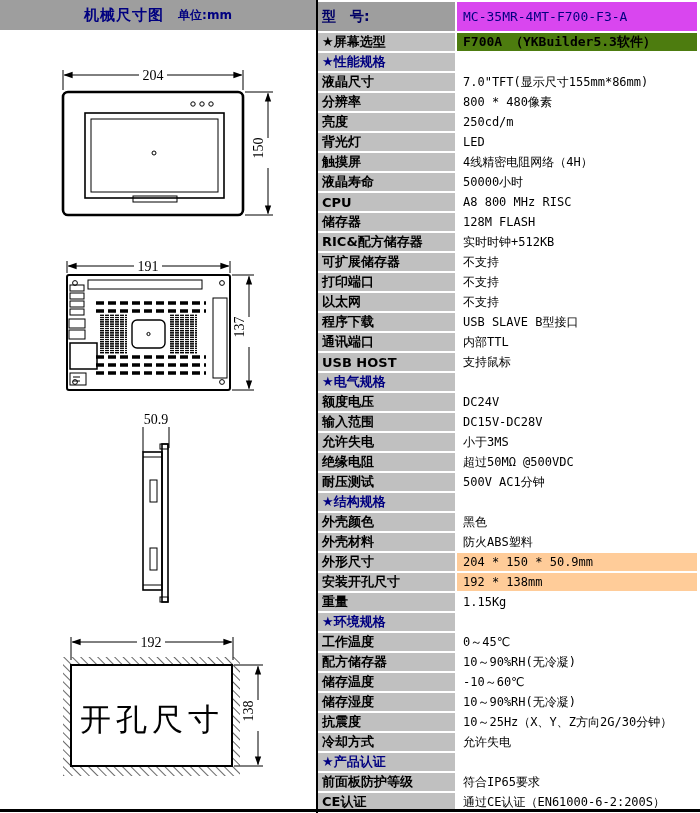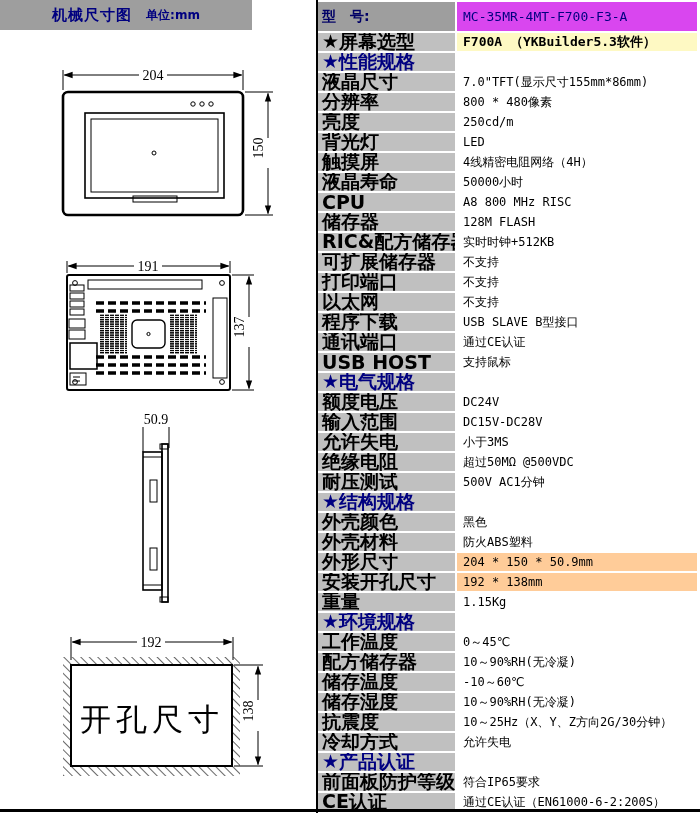--- a/index.html
+++ b/index.html
@@ -4,50 +4,50 @@
 <style>
   html,body{margin:0;padding:0;background:#fff;}
   .page{
     width:700px;height:813px;position:relative;display:flex;
     font-family:"DejaVu Sans","Liberation Sans",sans-serif;
     background:#fff;overflow:hidden;
   }
   
   .left-panel{width:316px;height:813px;position:relative;background:#fff;flex:0 0 316px;}
   .drawing-header{
-    position:absolute;top:0;left:0;width:252px;height:30px;background:#9e9e9e;
+    position:absolute;top:0;left:0;width:316px;height:30px;background:#9e9e9e;
     display:flex;align-items:center;justify-content:center;gap:14px;z-index:2;
   }
   .drawing-title{color:#000080;font-weight:bold;font-size:15px;letter-spacing:1px;}
   .unit-label{color:#000080;font-weight:bold;font-size:12px;}
   svg.mech{position:absolute;top:0;left:0;z-index:1;}
   .dim-num{font-family:"Liberation Serif","DejaVu Serif",serif;font-size:14px;fill:#000;}
   .cutout-big{font-family:"Liberation Serif","DejaVu Serif",serif;font-size:31px;fill:#000;letter-spacing:5px;}
   
   .right-panel{
     flex:1;background:#fff;border-left:2px solid #000;
     padding:2px 3px 0 0;box-sizing:border-box;text-align:right;
   }
   .row{display:flex;height:18px;margin-bottom:2px;}
   .row-model{height:29px;}
   .cell-label{
     width:137px;flex:0 0 137px;background:#c0c0c0;color:#000;
-    font-weight:bold;font-size:19px;display:flex;align-items:center;
+    font-weight:bold;font-size:13px;display:flex;align-items:center;
     padding-left:4px;box-sizing:border-box;white-space:nowrap;overflow:hidden;
   }
   .cell-value{
     flex:1;margin-left:2px;background:#fff;color:#000;font-size:12px;
     font-family:"DejaVu Sans Mono","DejaVu Sans",monospace;
     display:flex;align-items:center;padding-left:6px;box-sizing:border-box;
     white-space:nowrap;overflow:hidden;
   }
   .row-model .cell-label{background:#9e9e9e;color:#000066;font-size:14px;}
   .row-model .cell-value{background:#d946ef;color:#000080;font-size:13px;}
   .row.section .cell-label{color:#000080;}
-  .row.screen .cell-value{background:#fef9c3;font-weight:bold;font-size:13px;}
+  .row.screen .cell-value{background:#4d7c0f;font-weight:bold;font-size:13px;}
   .row.highlight .cell-value{background:#ffcc99;}
   .bottom-rule{position:absolute;left:0;bottom:1px;width:700px;height:3px;background:#000;z-index:3;}
 </style>
 </head>
 <body>
 
 <div class="page">
 
   <div class="left-panel">
     <div class="drawing-header">
@@ -237,21 +237,21 @@
       <div class="row spec">
         <div class="cell-label">以太网</div>
         <div class="cell-value">不支持</div>
       </div>
       <div class="row spec">
         <div class="cell-label">程序下载</div>
         <div class="cell-value">USB SLAVE B型接口</div>
       </div>
       <div class="row spec">
         <div class="cell-label">通讯端口</div>
-        <div class="cell-value">通过CE认证</div>
+        <div class="cell-value">内部TTL</div>
       </div>
       <div class="row spec">
         <div class="cell-label">USB HOST</div>
         <div class="cell-value">支持鼠标</div>
       </div>
       <div class="row section">
         <div class="cell-label">★电气规格</div>
         <div class="cell-value"></div>
       </div>
       <div class="row spec">

